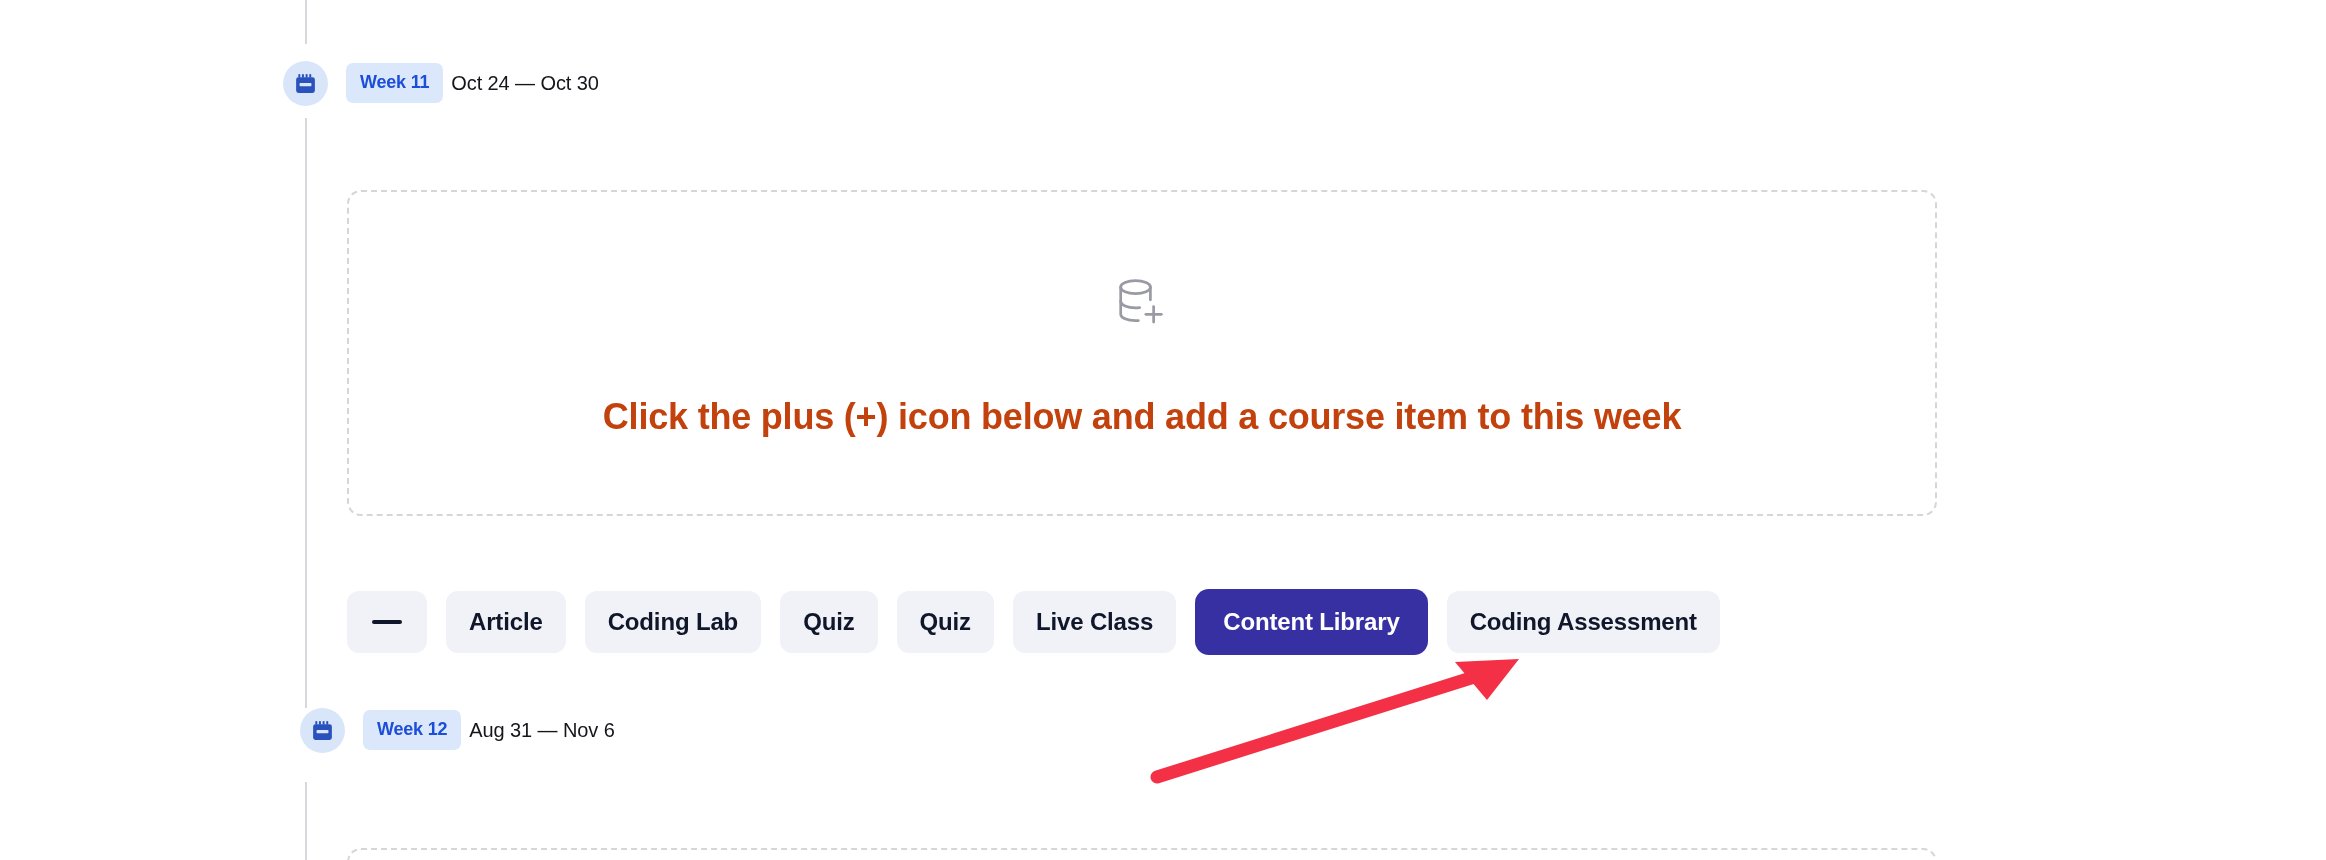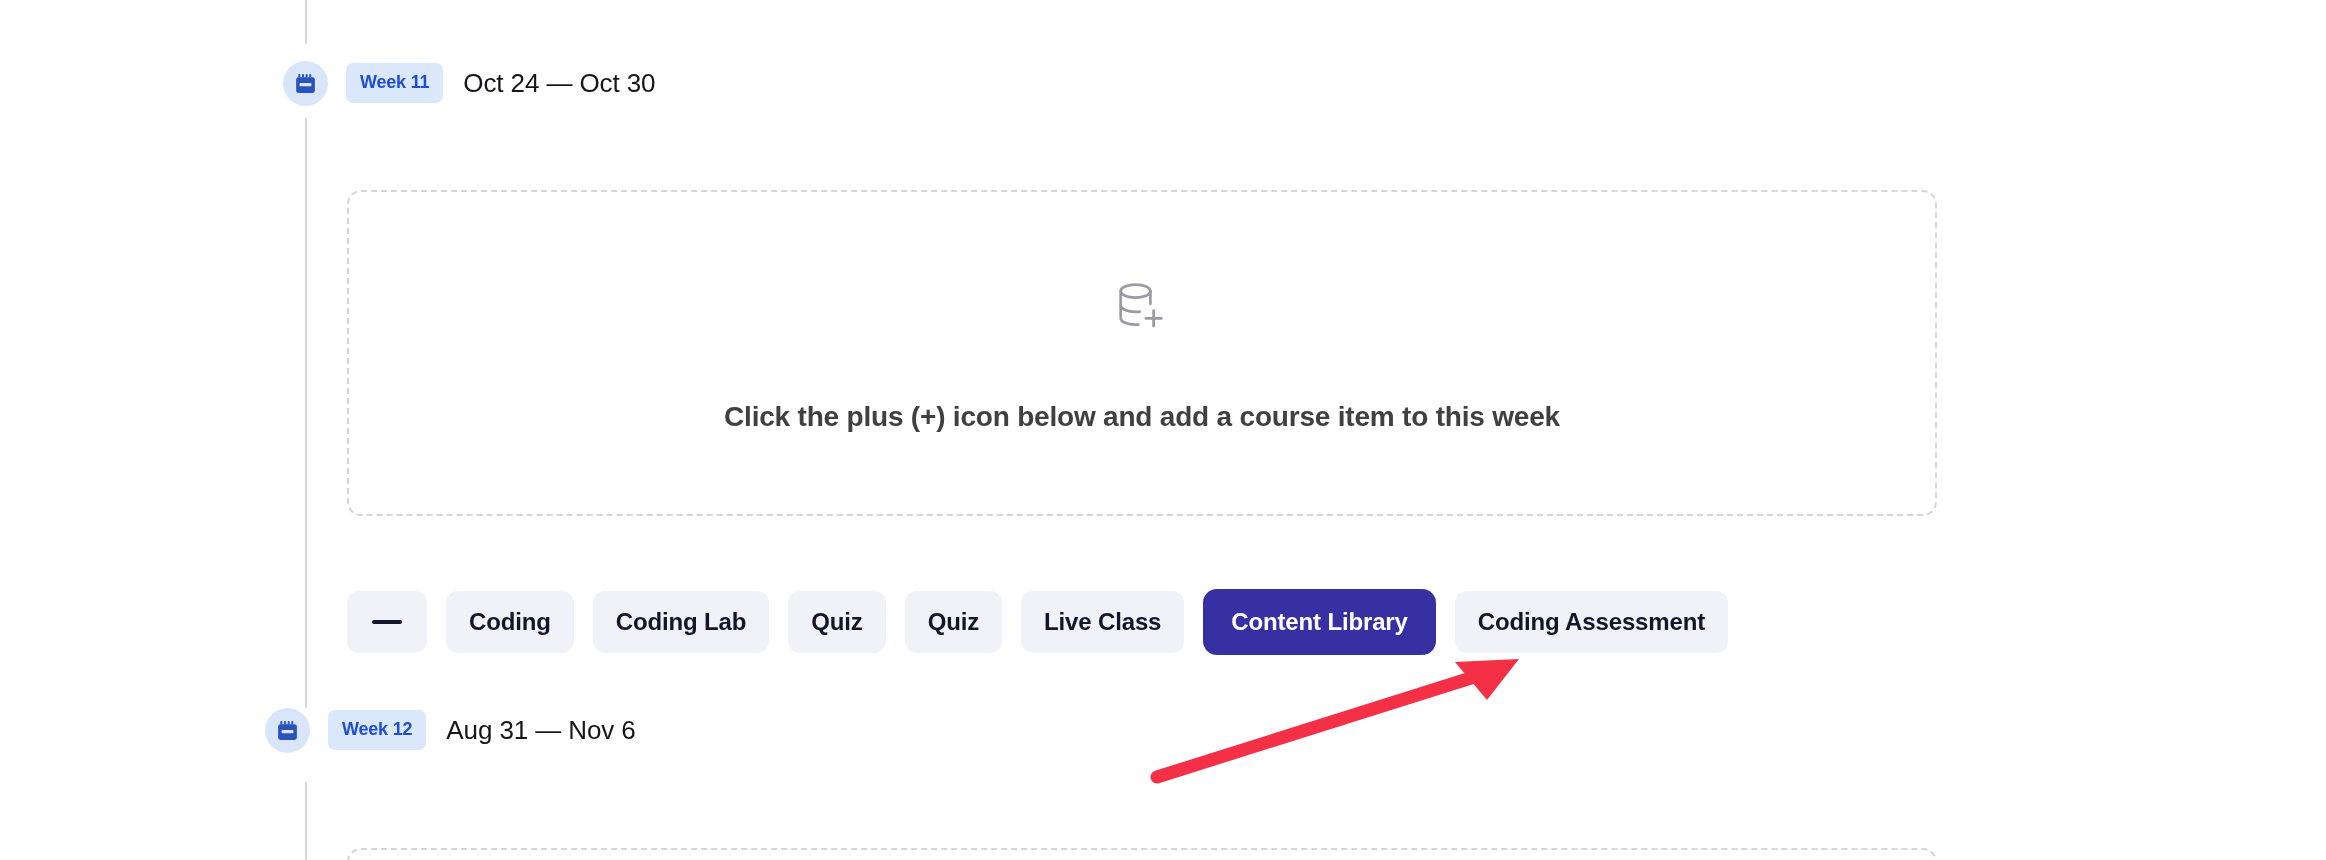--- a/index.html
+++ b/index.html
@@ -28,21 +28,21 @@
   .rail-c { top: 782px; height: 78px; }
 
   
   .week-row {
     position: absolute;
     display: flex;
     align-items: center;
     height: 46px;
   }
   .week-row-11 { left: 283px; top: 60px; }
-  .week-row-12 { left: 265px; top: 707px; }
+  .week-row-12 { left: 300px; top: 707px; }
 
   .week-icon {
     width: 45px;
     height: 45px;
     border-radius: 50%;
     background: #d9e6fa;
     display: flex;
     align-items: center;
     justify-content: center;
     flex: 0 0 auto;
@@ -56,23 +56,23 @@
     font-size: 18px;
     font-weight: 700;
     line-height: 1;
     padding: 10px 14px 12px 14px;
     border-radius: 7px;
     letter-spacing: -0.2px;
     white-space: nowrap;
   }
 
   .week-dates {
-    margin-left: 20px;
+    margin-left: 8px;
     color: #15151c;
-    font-size: 26px;
+    font-size: 20px;
     font-weight: 400;
     line-height: 1;
     white-space: nowrap;
     letter-spacing: -0.1px;
   }
 
   
   .dropzone {
     position: absolute;
     left: 347px;
@@ -85,22 +85,22 @@
     align-items: center;
     justify-content: center;
   }
   .dropzone-11 { top: 190px; height: 326px; }
   .dropzone-12 { top: 848px; height: 326px; }
 
   .dropzone-icon { margin-bottom: 26px; }
   .dropzone-icon svg { display: block; }
 
   .dropzone-text {
-    color: #404040;
-    font-size: 28px;
+    color: #c2410c;
+    font-size: 36px;
     font-weight: 700;
     line-height: 1;
     letter-spacing: -0.2px;
     margin-top: 40px;
   }
 
   
   .btn-row {
     position: absolute;
     left: 347px;
@@ -191,21 +191,21 @@
   </span>
   <div class="dropzone-text">Click the plus (+) icon below and add a course item to this week</div>
 </div>
 
 <div class="btn-row">
 
   <button class="chip chip-collapse">
     <span class="dash"></span>
   </button>
 
-  <button class="chip">Coding</button>
+  <button class="chip">Article</button>
   <button class="chip">Coding Lab</button>
   <button class="chip">Quiz</button>
   <button class="chip">Quiz</button>
   <button class="chip">Live Class</button>
   <button class="chip chip-primary">Content Library</button>
   <button class="chip">Coding Assessment</button>
 </div>
 
 <div class="week-row week-row-12">
   <span class="week-icon">

